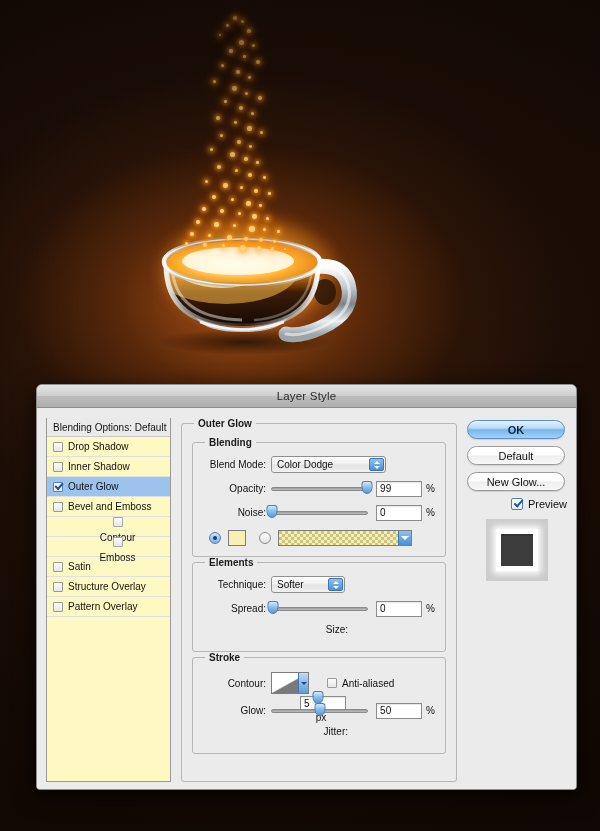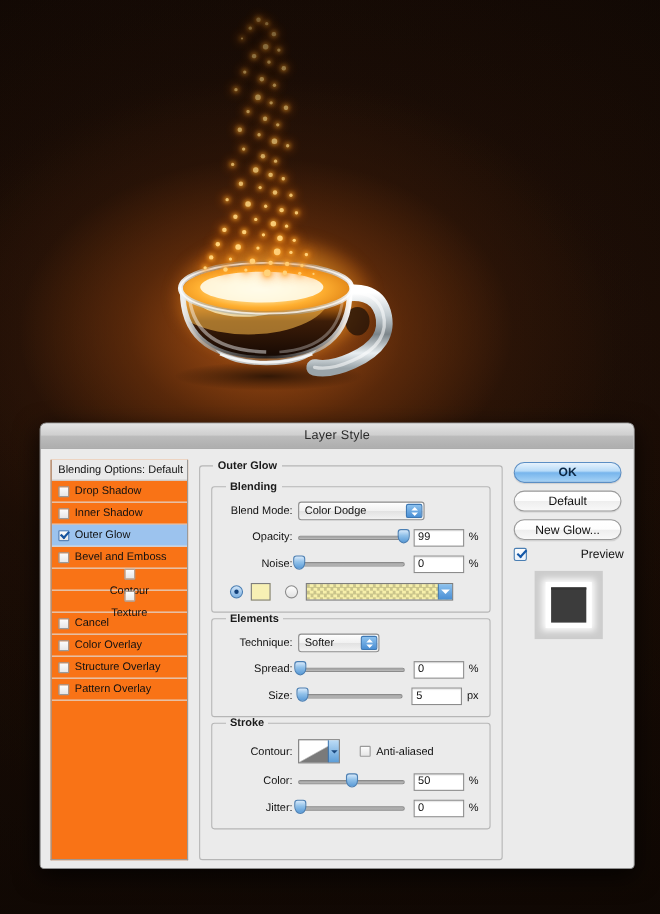--- a/index.html
+++ b/index.html
@@ -84,21 +84,21 @@
     border: 1px solid #9a9a9a;
     border-bottom: 2px solid #4d4d4d;
     display: flex; align-items: center;
     padding-left: 6px;
     font-size: 10px; color: #1b1b1b;
   }
   .styles-list {
     flex: 1;
     border: 1px solid #9a9a9a;
     border-top: none;
-    background: #f97316;
+    background: #fef9c3;
     overflow: hidden;
   }
   .blend-row {
     height: 19px; display: flex; align-items: center; padding-left: 6px;
     font-size: 10px; color: #111;
     background: #eaeaea;
     border-bottom: 1px solid #c9c9c9;
   }
   .style-row {
     height: 20px; display: flex; align-items: center;
@@ -138,21 +138,21 @@
   }
   fieldset.grp > legend {
     font-size: 10px; font-weight: bold; color: #1a1a1a;
     padding: 0 4px; margin-left: 2px;
   }
   .outer-grp { padding: 8px 8px 8px 8px; height: 100%; }
   .inner-grp { margin-bottom: 9px; }
   .inner-grp:last-child { margin-bottom: 0; }
 
   .frow { display: flex; align-items: center; margin-bottom: 7px; height: 17px; }
-  .frow:last-child { margin-bottom: 0; }
+  .frow:last-child { margin-bottom: 0; flex-direction: column; }
   .flabel {
     font-size: 10px; color: #101010; text-align: right;
     padding-right: 5px;
     width: 68px; flex: 0 0 68px;
   }
   .unit { font-size: 10px; color: #101010; padding-left: 4px; }
 
   
   .popup {
     height: 17px;
@@ -268,21 +268,21 @@
     display:flex; align-items:center; justify-content:center;
     margin-bottom: 7px;
     box-shadow: 0 1px 1px rgba(0,0,0,0.12);
   }
   .btn.default {
     border-color: #5b8ec4;
     background: linear-gradient(to bottom,#e6f2fd 0%,#b8dbf8 42%,#77b5ec 52%,#a5d2f6 100%);
     color: #0b2744;
     font-weight: bold;
   }
-  .preview-row { display:flex; align-items:center; justify-content:space-between; gap:5px; margin-top: 2px; margin-bottom: 9px; }
+  .preview-row { display:flex; align-items:center; justify-content:flex-end; gap:5px; margin-top: 2px; margin-bottom: 9px; }
   .preview-label { font-size: 11px; color:#111; }
   .cb-blue {
     width: 12px; height: 12px; flex:0 0 12px;
     border: 1px solid #4b7fb3; border-radius: 2px;
     background: linear-gradient(to bottom,#fdfdfd,#e9f1fa);
     position: relative;
   }
   .cb-blue::after{
     content:""; position:absolute; left:2px; top:1px; width:7px; height:3px;
     border-left:2px solid #1458a8; border-bottom:2px solid #1458a8;
@@ -473,29 +473,25 @@
             <div class="style-row">
               <span class="cb"></span>
               <span>Bevel and Emboss</span>
             </div>
             <div class="style-row indent">
               <span class="cb sub"></span>
               <span>Contour</span>
             </div>
             <div class="style-row indent">
               <span class="cb sub"></span>
-              <span>Texture</span>
+              <span>Emboss</span>
             </div>
             <div class="style-row">
               <span class="cb"></span>
-              <span>Cancel</span>
-            </div>
-            <div class="style-row">
-              <span class="cb"></span>
-              <span>Color Overlay</span>
+              <span>Satin</span>
             </div>
             <div class="style-row">
               <span class="cb"></span>
               <span>Structure Overlay</span>
             </div>
             <div class="style-row">
               <span class="cb"></span>
               <span>Pattern Overlay</span>
             </div>
           </div>
@@ -597,21 +593,21 @@
                   <i></i>
                 </span>
             </span>
             <span class="aa-box">
               <span class="cb"></span>
               <span class="aa-label">Anti-aliased</span>
             </span>
           </div>
 
           <div class="frow">
-            <div class="flabel">Color:</div>
+            <div class="flabel">Glow:</div>
             <div class="slider" style="max-width:107px">
               <div class="track"></div>
               <div class="knob" style="left:50%"></div>
             </div>
             <div class="numfield">50</div>
             <span class="unit">%</span>
           </div>
 
           <div class="frow">
             <div class="flabel">Jitter:</div>

